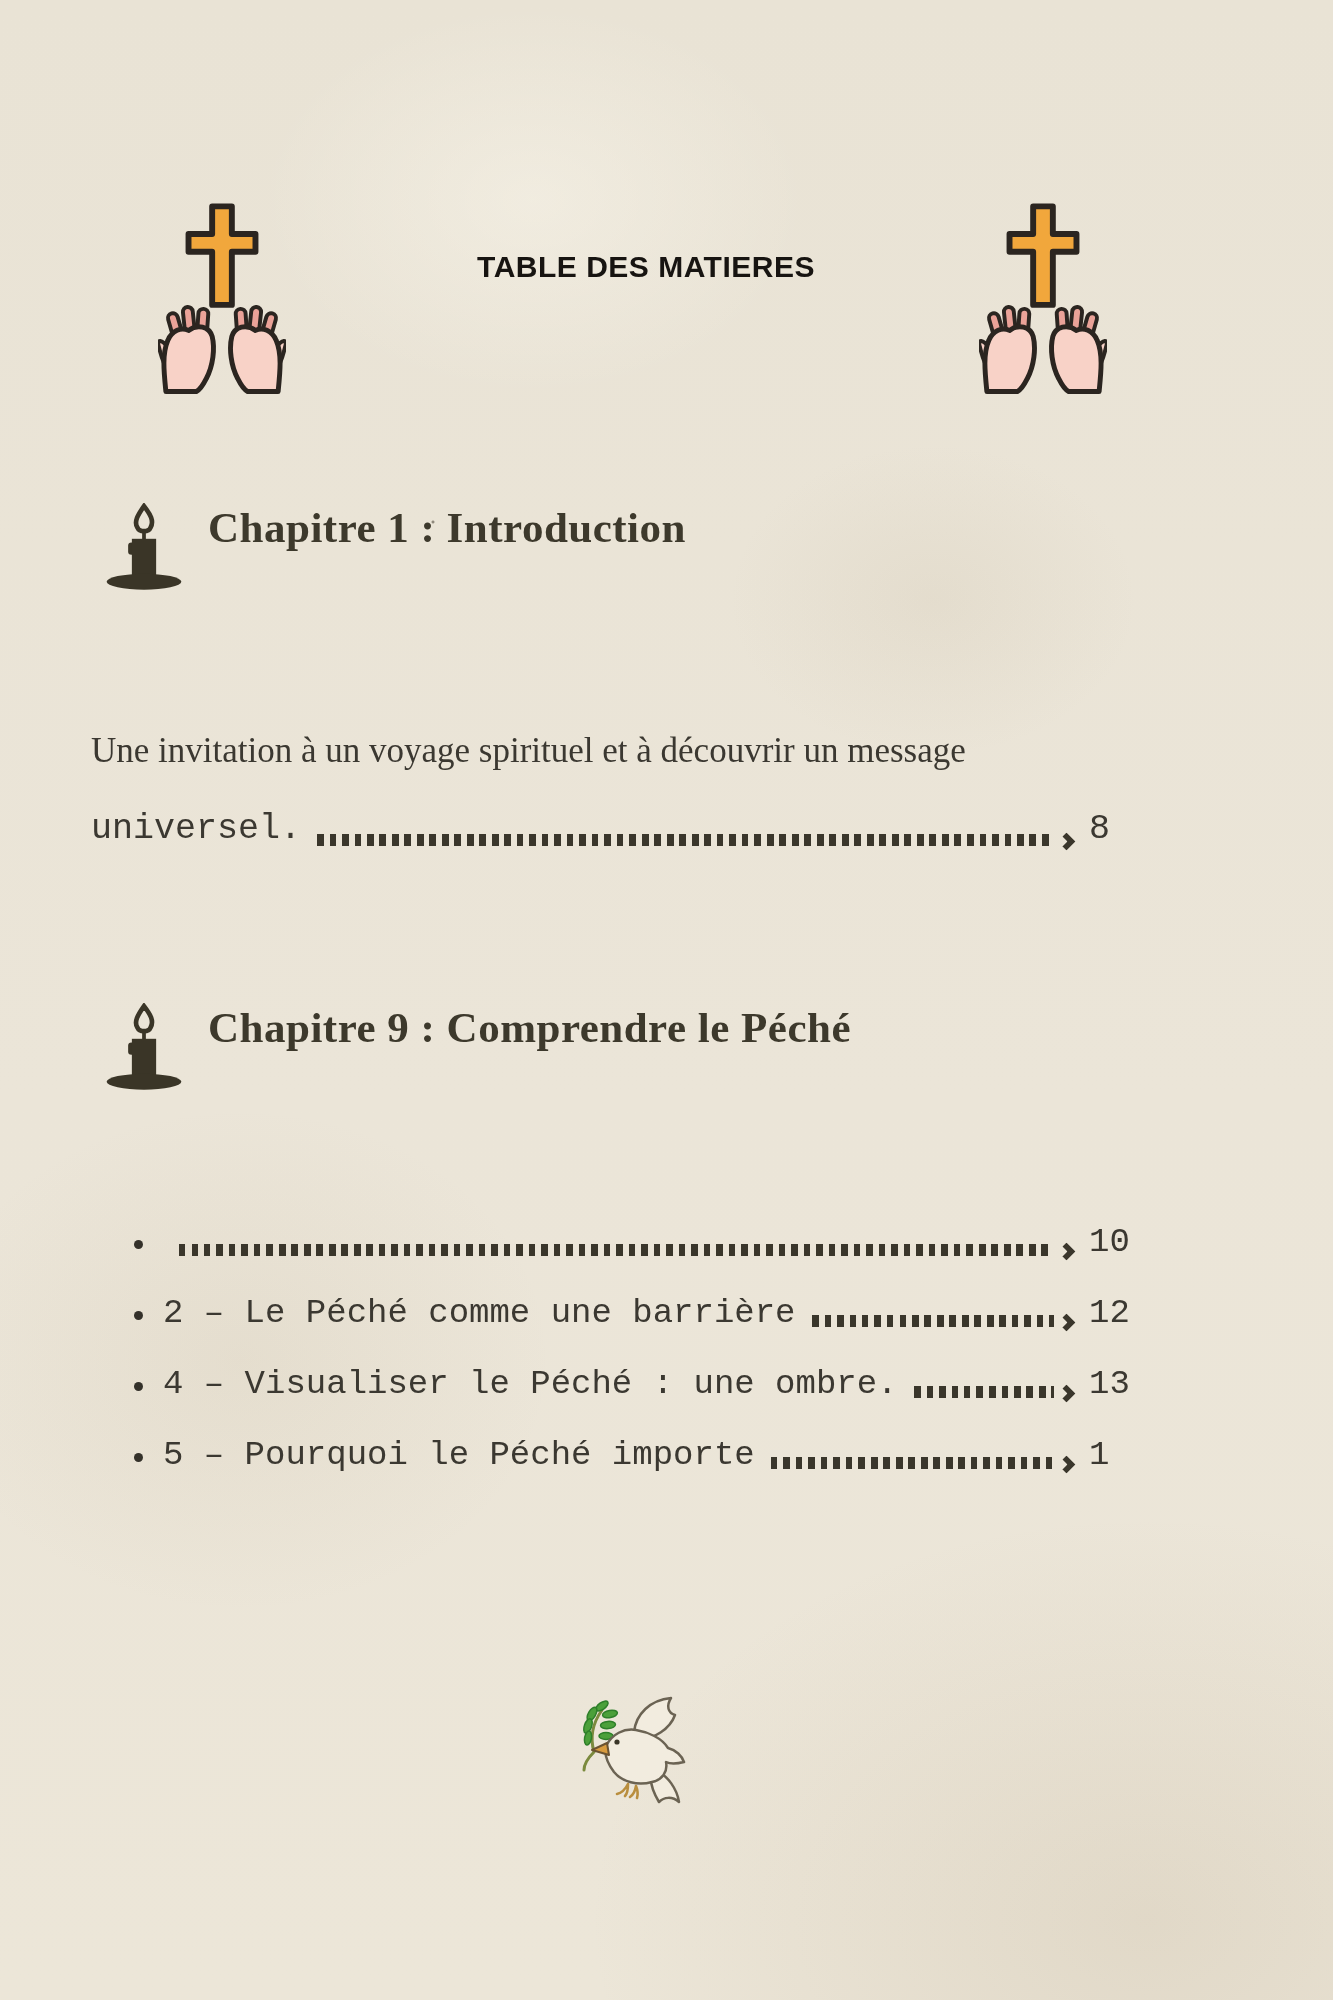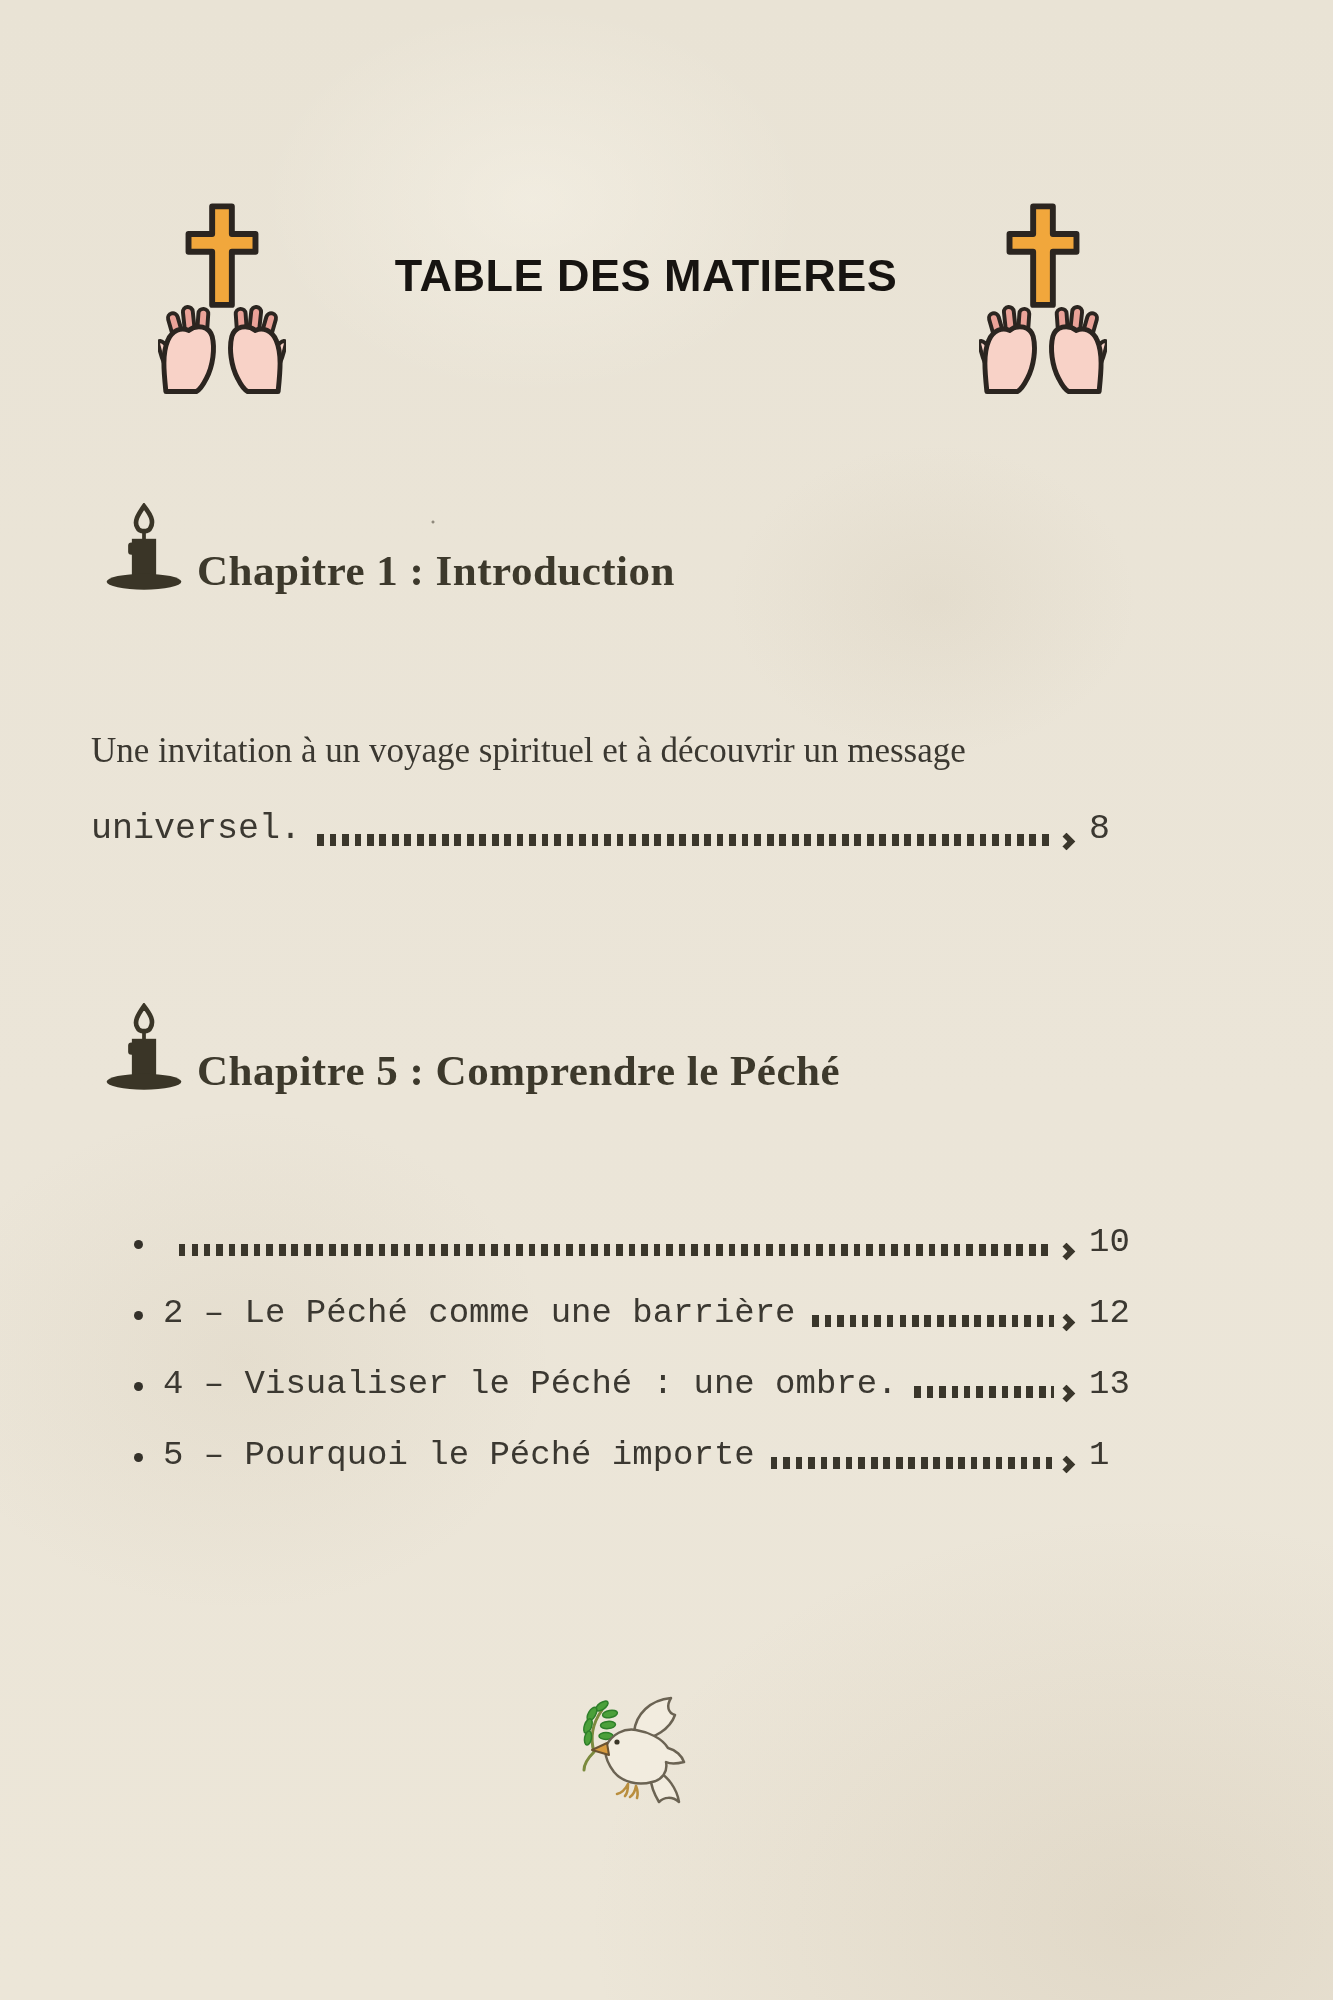--- a/index.html
+++ b/index.html
@@ -29,26 +29,26 @@
   
   .corner-icon { position: absolute; width: 128px; height: 200px; }
   .corner-icon.left  { left: 158px; top: 197px; }
   .corner-icon.right { left: 979px; top: 197px; }
 
   
   h1.page-title {
     position: absolute; top: 250px; left: 0; width: 1292px; margin: 0;
     text-align: center;
     font-family: "Liberation Sans", "DejaVu Sans", sans-serif;
-    font-weight: 700; font-size: 45px; letter-spacing: 0.5px;
+    font-weight: 700; font-size: 30px; letter-spacing: 0.5px;
     color: var(--title);
   }
 
   
-  .chapter-heading { position: absolute; display: flex; align-items: flex-end; gap: 11px; }
+  .chapter-heading { position: absolute; display: flex; align-items: flex-start; gap: 22px; }
   .chapter-heading.ch1 { left: 102px; top: 503px; }
   .chapter-heading.ch2 { left: 102px; top: 1003px; }
   .candle { width: 84px; height: 94px; flex: none; }
   .chapter-heading h2 {
     margin: 0 0 2px 0; white-space: nowrap;
     font-family: "Liberation Serif", "DejaVu Serif", serif;
     font-weight: 700; font-size: 43px; letter-spacing: 0.5px;
     color: var(--heading);
   }
 
@@ -164,21 +164,21 @@
   </div>
 
   <div class="chapter-heading ch2">
     <svg class="candle" viewBox="0 0 90 100" aria-hidden="true">
       <path d="M45 3 C38 13 34 20 38 26 C40 31 50 31 52 26 C56 19 52 12 45 3 Z" fill="none" stroke="#3a3527" stroke-width="5"></path>
       <rect x="43" y="29" width="4" height="10" fill="#3a3527"></rect>
       <rect x="28" y="42" width="7" height="13" rx="3.5" fill="#3a3527"></rect>
       <rect x="32" y="38" width="26" height="40" fill="#3a3527"></rect>
       <ellipse cx="45" cy="84" rx="40" ry="8.5" fill="#3a3527"></ellipse>
     </svg>
-    <h2>Chapitre 5 : Comprendre le Péché</h2>
+    <h2>Chapitre 9 : Comprendre le Péché</h2>
   </div>
 
   <ul class="toc-list">
     <li class="entry-row">
       <span class="bullet"></span>
       <span class="leader"></span>
       <span class="arrow"></span>
       <span class="pagenum">10</span>
     </li>
     <li class="entry-row">

